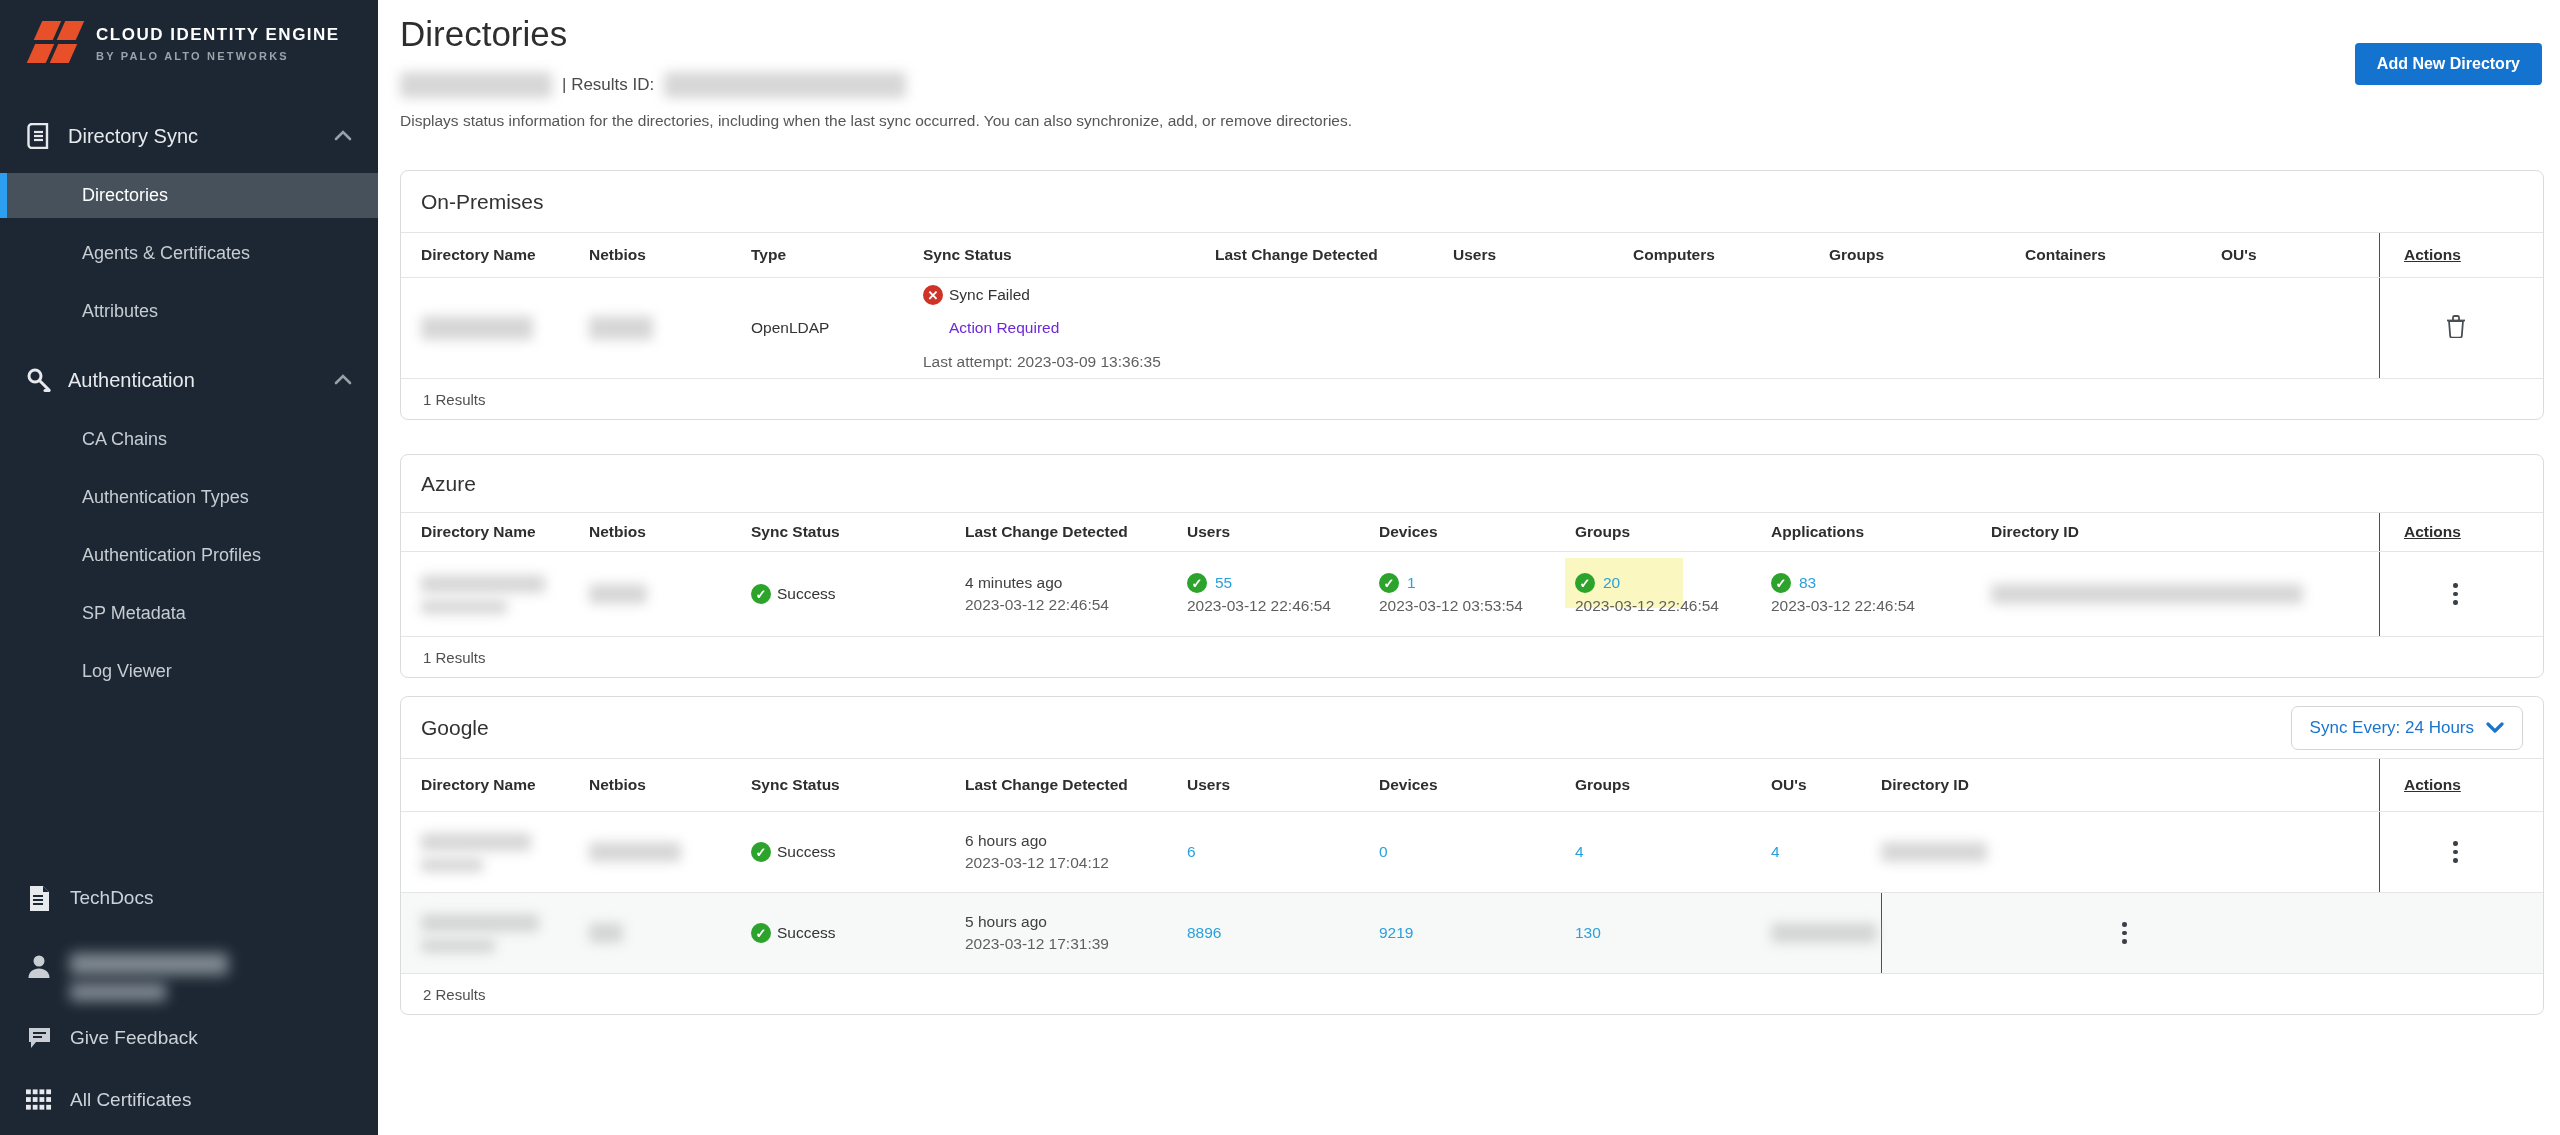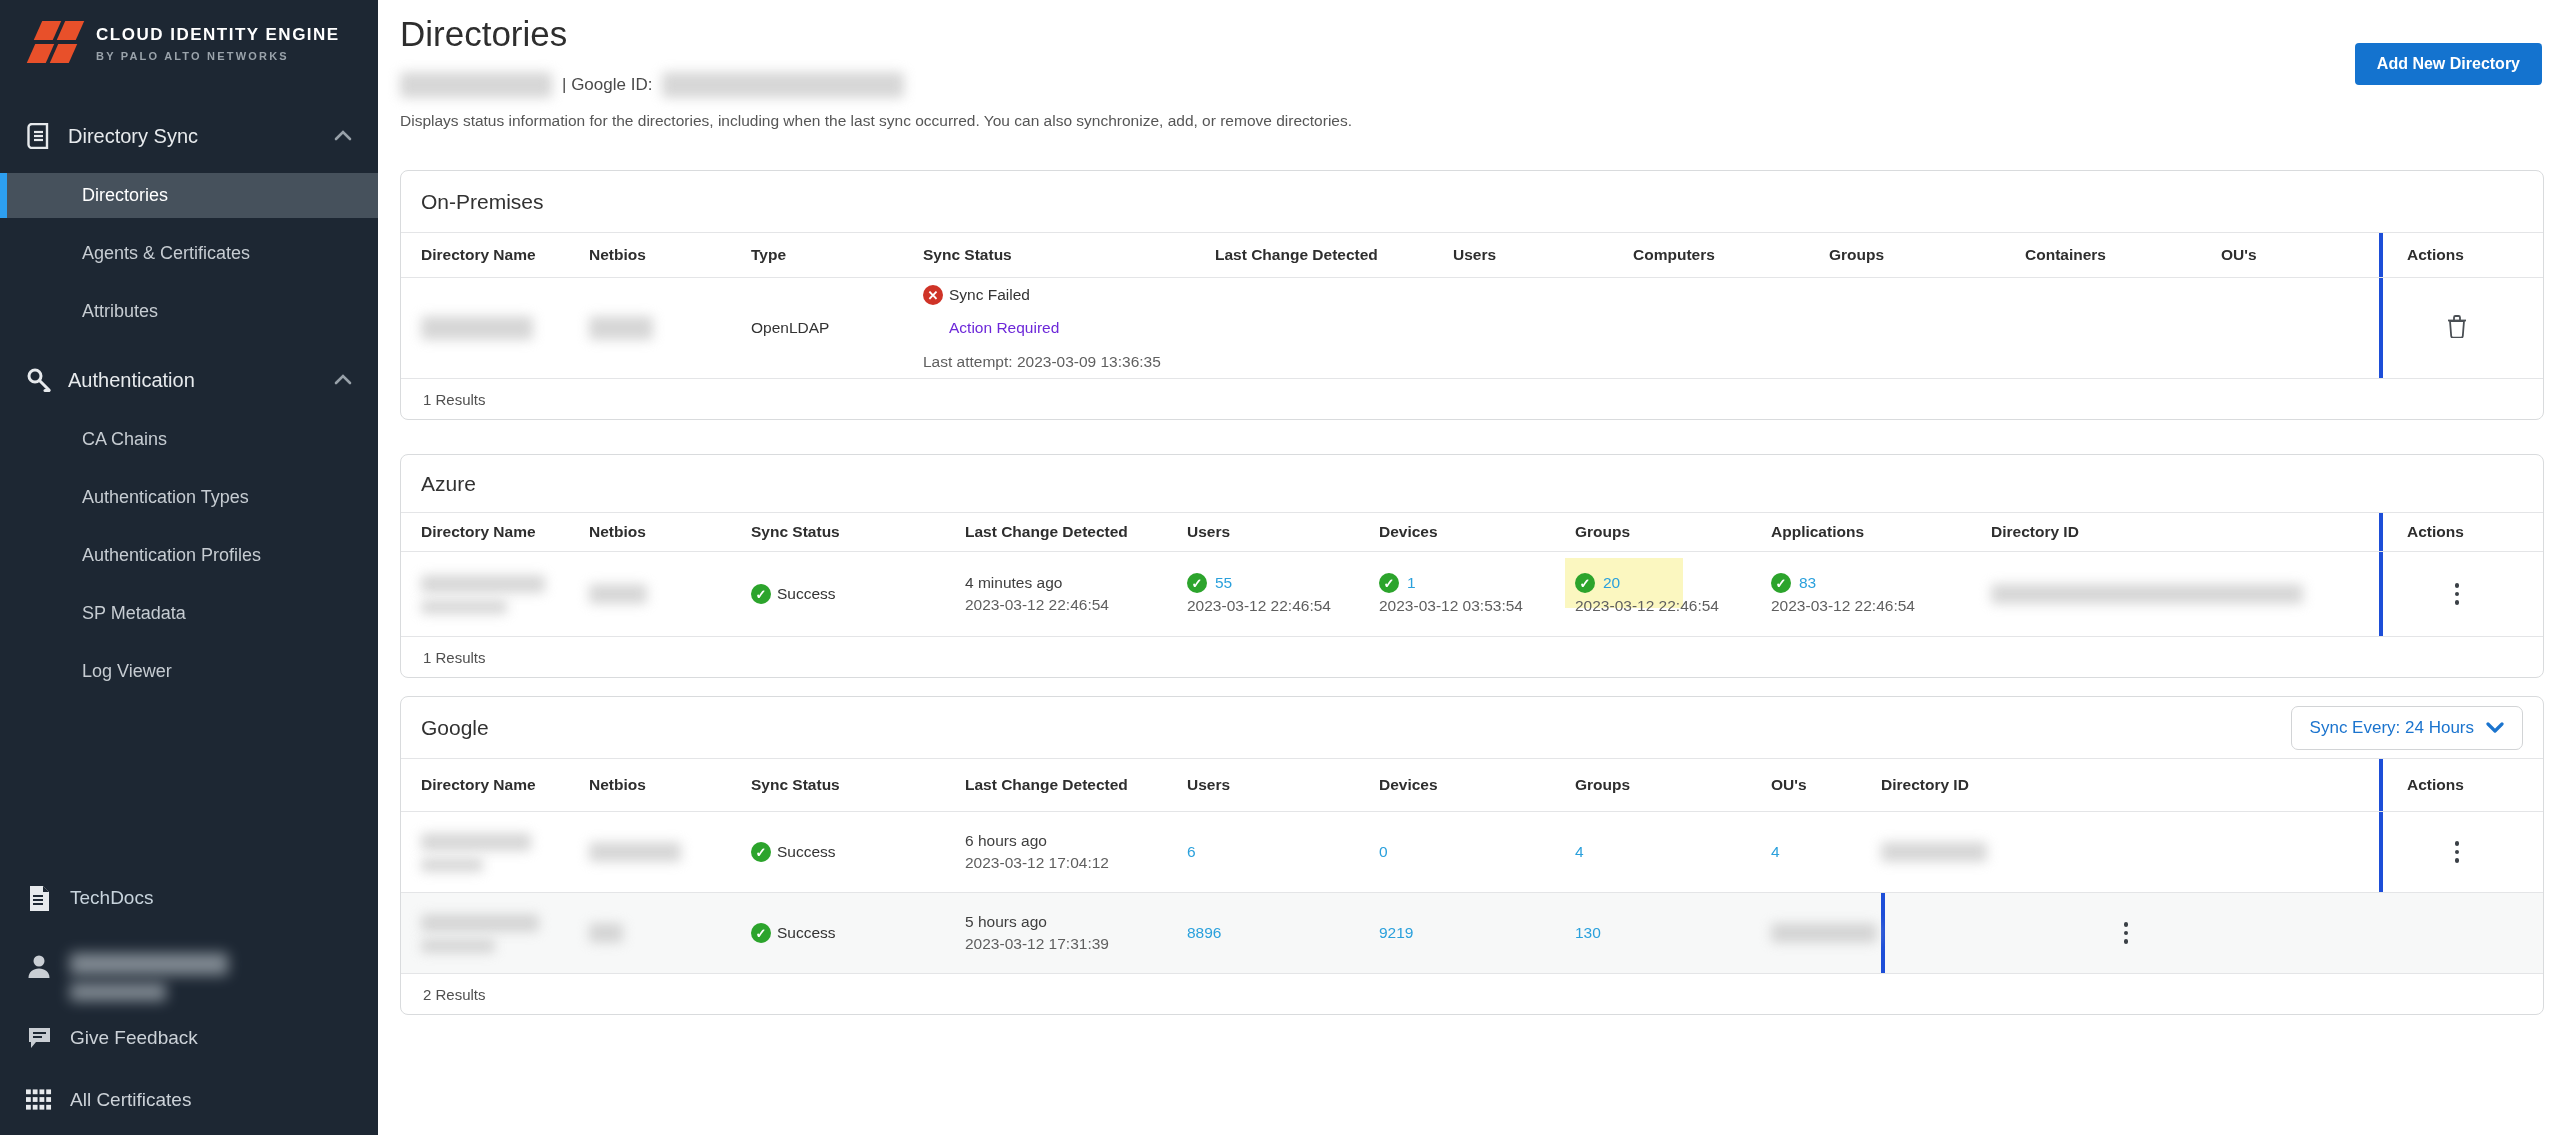--- a/index.html
+++ b/index.html
@@ -78,21 +78,21 @@
   .grid-onprem { grid-template-columns:168px 162px 172px 292px 238px 180px 196px 196px 196px 158px 164px; }
   .grid-azure  { grid-template-columns:168px 162px 214px 222px 192px 196px 196px 220px 388px 164px; }
   .grid-google { grid-template-columns:168px 162px 214px 222px 192px 196px 196px 110px 498px 164px; }
 
   .thead { border-bottom:1px solid #e4e5e7; }
   .thead .cell { display:flex; align-items:center; font-size:15.5px; font-weight:bold;
     color:#2e2e2e; padding-right:10px; }
   .card-1 .thead .cell { height:44px; }
   .card-2 .thead .cell { height:38px; }
   .card-3 .thead .cell { height:52px; }
-  .cell-actions { border-left:4px solid #1d4ed8; padding-left:24px; }
+  .cell-actions { border-left:1px solid #1d4ed8; padding-left:24px;text-decoration:underline; }
 
   .trow { border-bottom:1px solid #e4e5e7; }
   .trow .cell { display:flex; flex-direction:column; justify-content:center;
     font-size:15.5px; color:#333; padding-right:12px; }
   .row-onprem .cell { height:100px; }
   .row-azure .cell { height:84px; }
   .row-google .cell { height:80px; }
   .row-alt { background:#f7f8f8; }
   .trow .cell.cell-actions { justify-content:center; align-items:center; padding-left:0; }
 
@@ -257,21 +257,21 @@
         <span>All Certificates</span>
       </div>
     </div>
   </aside>
 
   <main class="main">
     <div class="page-head">
       <h1 class="page-title">Directories</h1>
       <div class="tenant-line">
         <span class="blur" style="width:152px;height:26px;"></span>
-        <span class="tenant-label">| Google ID:</span>
+        <span class="tenant-label">| Results ID:</span>
         <span class="blur" style="width:242px;height:26px;"></span>
       </div>
       <div class="page-desc">Displays status information for the directories, including when the last sync occurred. You can also synchronize, add, or remove directories.</div>
       <button class="add-btn">Add New Directory</button>
     </div>
 
     <section class="card card-1">
       <div class="card-head">
         <span class="card-title">On-Premises</span>
       </div>

